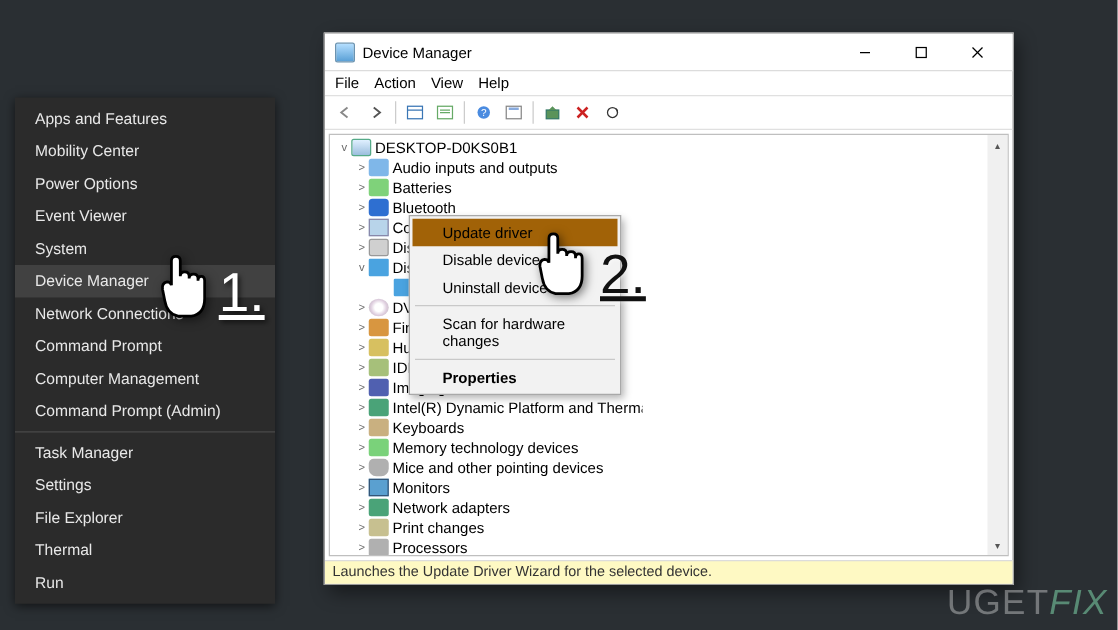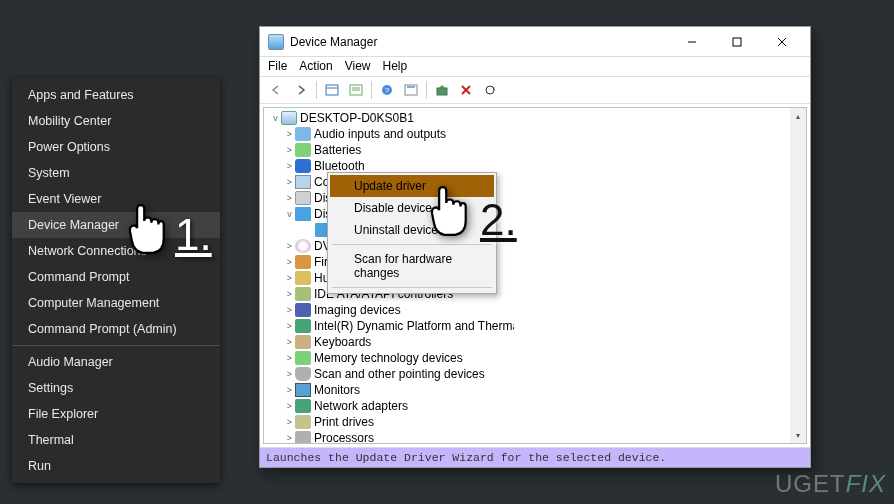--- a/index.html
+++ b/index.html
@@ -148,22 +148,21 @@
     height:16px; display:flex; align-items:center; justify-content:center;
     font-size:8px; color:#555;
   }
   .dm-scroll .down { position:absolute; bottom:0; width:100%; }
 
   .dm-status {
     border-top: 1px solid #dcdcdc;
     padding: 3px 6px;
     font-size: 11.5px;
     color: #333;
-    background: #c4b5fd;
-    font-family: Liberation Mono, monospace;
+    background: #fef9c3;
   }
 
   
   .ctx-menu {
     position: absolute;
     left: 327px; top: 172px;
     width: 170px;
     background: #f2f2f2;
     border: 1px solid #a9a9a9;
     box-shadow: 2px 3px 6px rgba(0,0,0,.3);
@@ -193,21 +192,21 @@
     text-decoration: underline;
     z-index: 60;
     text-shadow: 2px 2px 4px rgba(0,0,0,.6);
   }
   .step-label.dark { color:#111; text-shadow: 1px 1px 3px rgba(255,255,255,.5); }
 
   
   .watermark {
     position: absolute;
     right: 8px; bottom: 6px;
-    font-size: 24px;
+    font-size: 28px;
     letter-spacing: 1px;
     color: rgba(255,255,255,.35);
     font-weight: 300;
     font-family: "Segoe UI", sans-serif;
   }
   .watermark b { color: rgba(120,200,160,.6); font-weight: 400; font-style: italic; }
 </style>
 </head>
 <body>
 
@@ -215,43 +214,43 @@
     <div class="winx-item">
       <span>Apps and Features</span>
     </div>
     <div class="winx-item">
       <span>Mobility Center</span>
     </div>
     <div class="winx-item">
       <span>Power Options</span>
     </div>
     <div class="winx-item">
+      <span>Event Viewer</span>
+    </div>
+    <div class="winx-item">
       <span>System</span>
-    </div>
-    <div class="winx-item">
-      <span>Event Viewer</span>
     </div>
     <div class="winx-item highlight">
       <span>Device Manager</span>
     </div>
     <div class="winx-item">
       <span>Network Connections</span>
     </div>
     <div class="winx-item">
       <span>Command Prompt</span>
     </div>
     <div class="winx-item">
       <span>Computer Management</span>
     </div>
     <div class="winx-item">
       <span>Command Prompt (Admin)</span>
     </div>
     <div class="winx-sep"></div>
     <div class="winx-item">
-      <span>Audio Manager</span>
+      <span>Task Manager</span>
     </div>
     <div class="winx-item">
       <span>Settings</span>
     </div>
     <div class="winx-item">
       <span>File Explorer</span>
     </div>
     <div class="winx-item">
       <span>Thermal</span>
     </div>
@@ -425,36 +424,36 @@
           <span class="label">Keyboards</span>
         </div>
         <div class="node indent1">
           <span class="exp">&gt;</span>
           <span class="ico mem"></span>
           <span class="label">Memory technology devices</span>
         </div>
         <div class="node indent1">
           <span class="exp">&gt;</span>
           <span class="ico mouse"></span>
-          <span class="label">Scan and other pointing devices</span>
+          <span class="label">Mice and other pointing devices</span>
         </div>
         <div class="node indent1">
           <span class="exp">&gt;</span>
           <span class="ico monitor"></span>
           <span class="label">Monitors</span>
         </div>
         <div class="node indent1">
           <span class="exp">&gt;</span>
           <span class="ico net"></span>
           <span class="label">Network adapters</span>
         </div>
         <div class="node indent1">
           <span class="exp">&gt;</span>
           <span class="ico printq"></span>
-          <span class="label">Print drives</span>
+          <span class="label">Print changes</span>
         </div>
         <div class="node indent1">
           <span class="exp">&gt;</span>
           <span class="ico cpu"></span>
           <span class="label">Processors</span>
         </div>
       </div>
     <div class="dm-scroll">
       <div class="up">▴</div>
       <div class="down">▾</div>
@@ -463,20 +462,21 @@
   <div class="dm-status">Launches the Update Driver Wizard for the selected device.</div>
 </div>
 
 <div class="ctx-menu" id="ctx">
     <div class="ctx-item sel">Update driver</div>
     <div class="ctx-item">Disable device</div>
     <div class="ctx-item">Uninstall device</div>
     <div class="ctx-sep"></div>
     <div class="ctx-item">Scan for hardware changes</div>
     <div class="ctx-sep"></div>
+    <div class="ctx-item bold">Properties</div>
   </div>
 
 <div class="hand" style="left:118px; top:198px;">
   <svg viewBox="0 0 60 70" width="56" height="62">
     <path d="M20 32 L20 12 Q20 8 24 8 Q28 8 28 12 L28 26 Q28 22 32 22 Q36 22 36 26 L36 28 Q36 24 40 24 Q44 24 44 28 L44 30 Q44 26 47 26 Q50 26 50 30 L50 46 Q50 60 38 62 L26 62 Q16 60 14 48 L12 38 Q11 32 16 31 Q19 31 20 34 Z" fill="#fff" stroke="#000" stroke-width="2.5"></path>
   </svg>
 </div>
 <div class="hand" style="left:420px; top:180px;">
   <svg viewBox="0 0 60 70" width="56" height="62">
     <path d="M20 32 L20 12 Q20 8 24 8 Q28 8 28 12 L28 26 Q28 22 32 22 Q36 22 36 26 L36 28 Q36 24 40 24 Q44 24 44 28 L44 30 Q44 26 47 26 Q50 26 50 30 L50 46 Q50 60 38 62 L26 62 Q16 60 14 48 L12 38 Q11 32 16 31 Q19 31 20 34 Z" fill="#fff" stroke="#000" stroke-width="2.5"></path>

